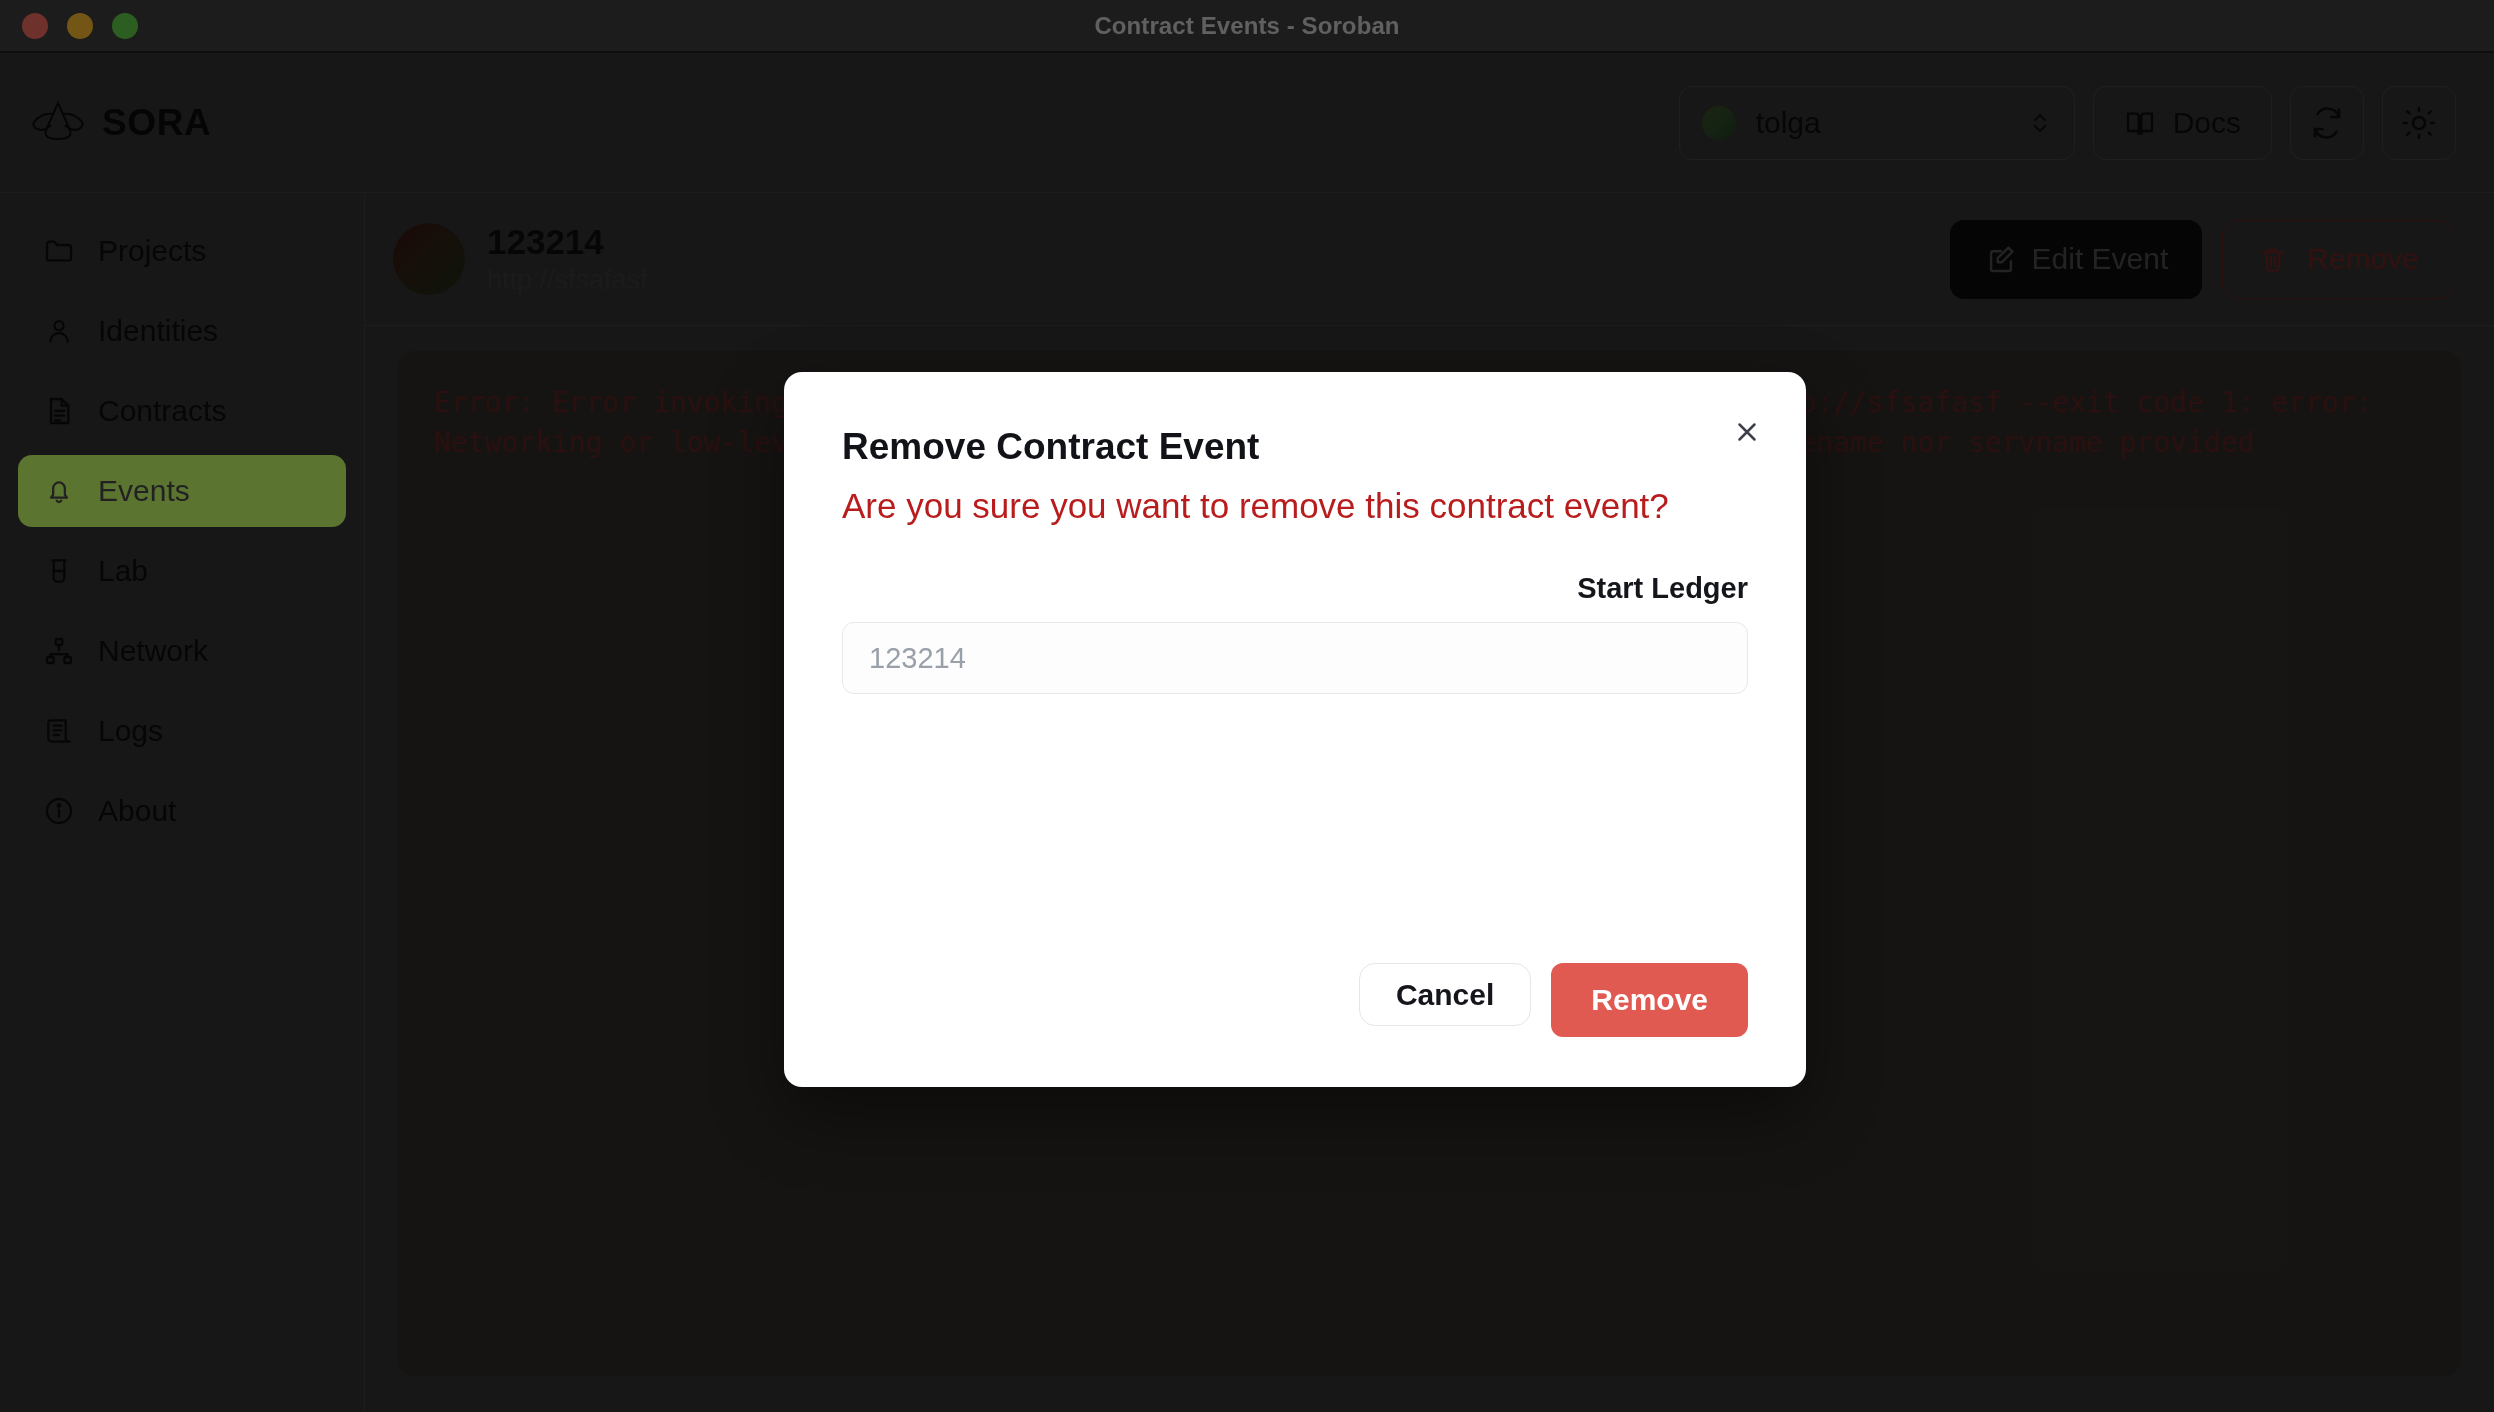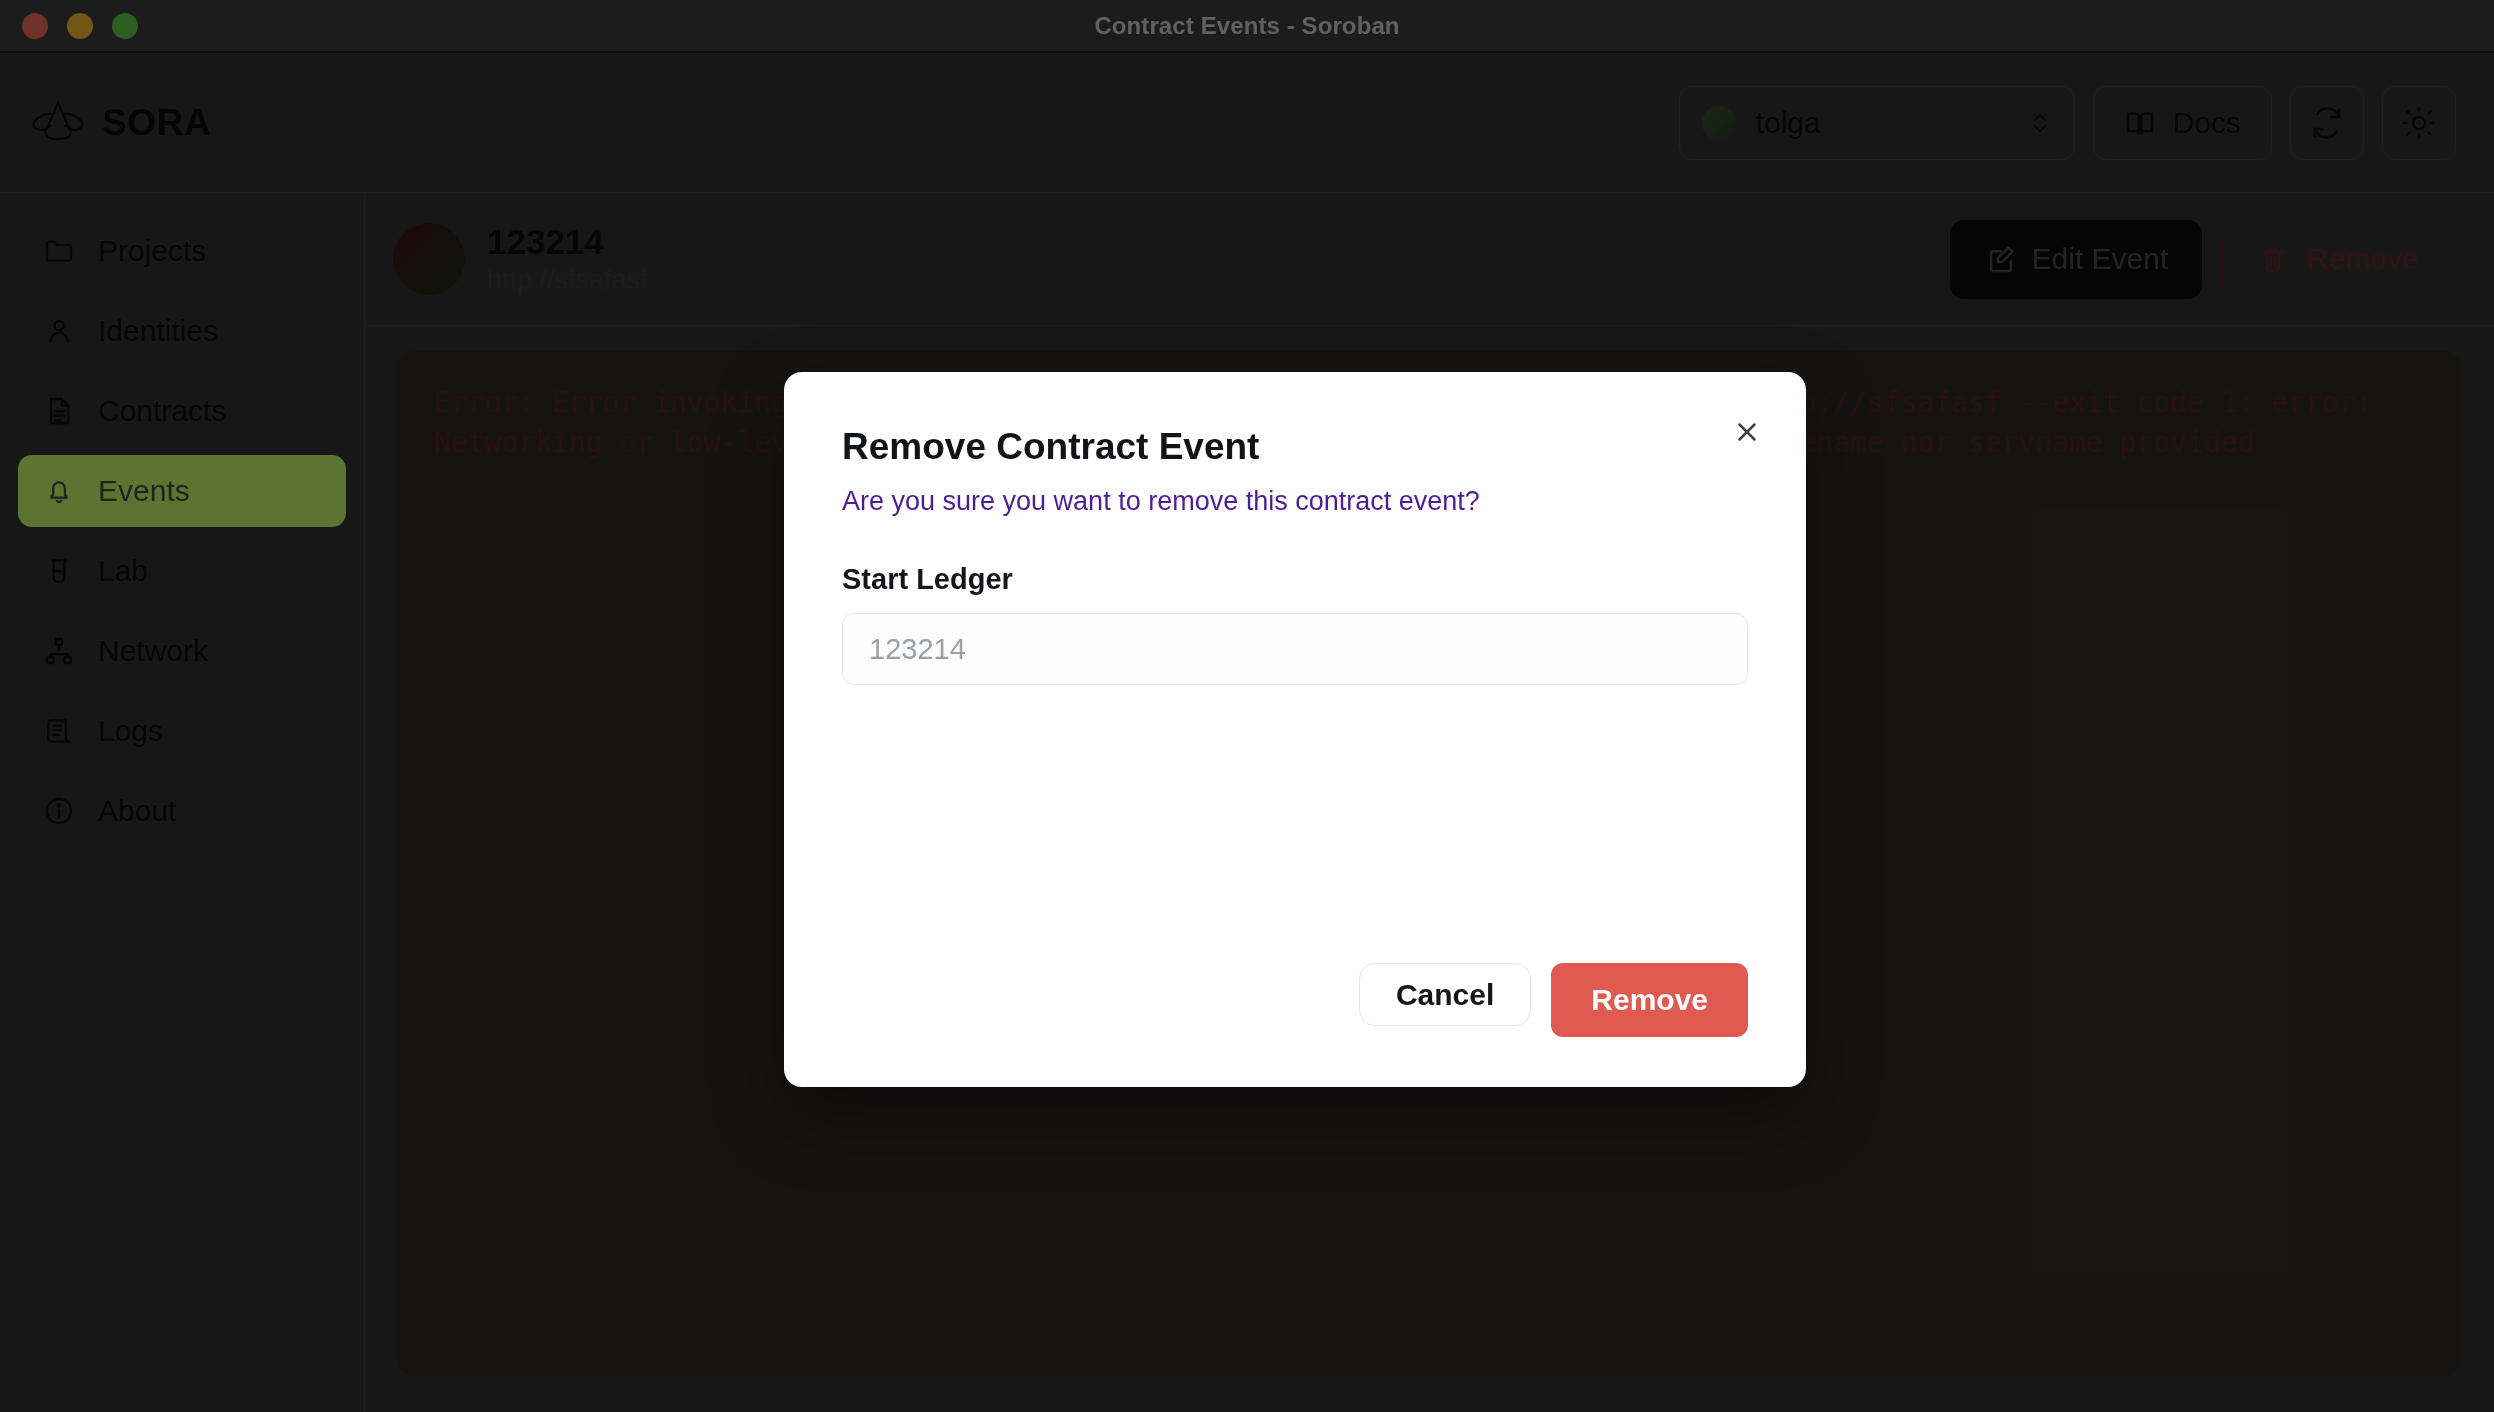--- a/index.html
+++ b/index.html
@@ -177,26 +177,27 @@
   }
   .close-x {
     position: absolute; top: 39px; right: 38px;
     width: 42px; height: 42px;
     display: flex; align-items: center; justify-content: center;
   }
   .modal-title {
     font-size: 37px; font-weight: bold; color: #111318;
     margin-bottom: 18px;
   }
-  .modal-sub { font-size: 27px; color: #4c1d95; }
+  .modal-sub { font-size: 35px; color: #b91c1c; }
 
   .field { margin-top: 46px; }
   .field-label {
     font-size: 29px; font-weight: bold; color: #14161b;
     margin-bottom: 17px;
+    text-align: right;
   }
   .field-input {
     height: 72px; width: 100%;
     border: 1px solid #e6e8ec; border-radius: 12px;
     background: #fdfdfe;
     display: flex; align-items: center;
     padding: 0 26px;
     font-size: 29px; color: #9aa0a9;
   }
 

